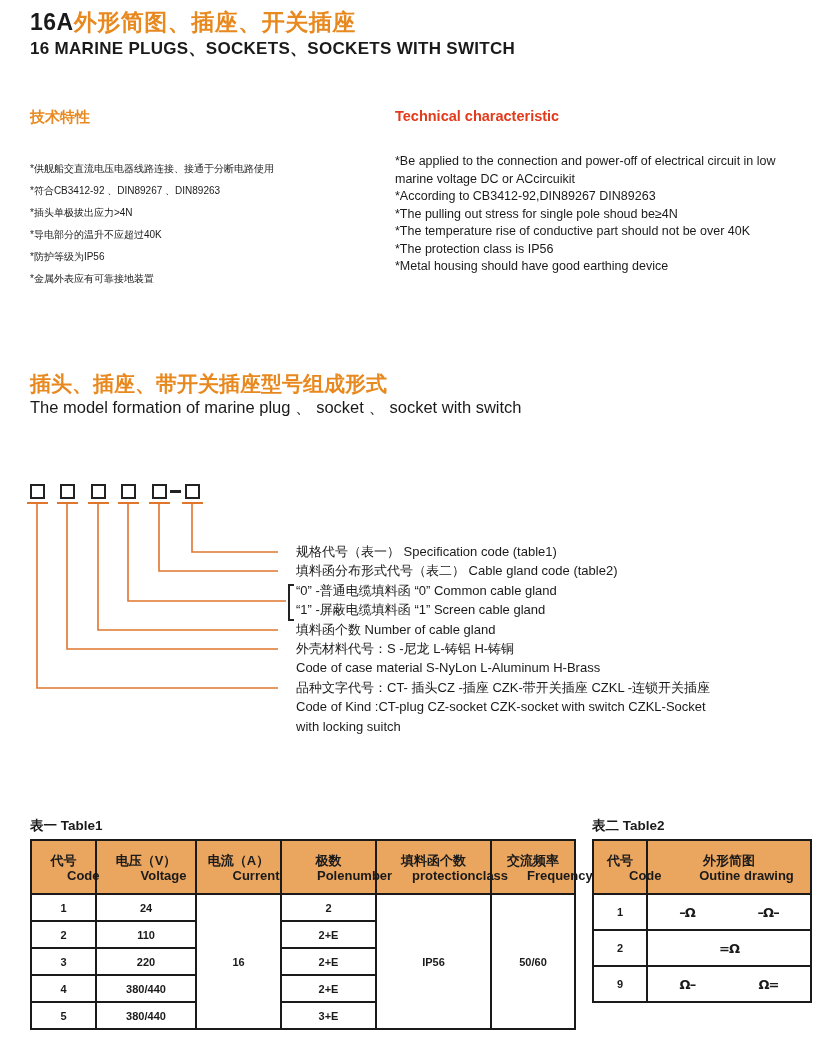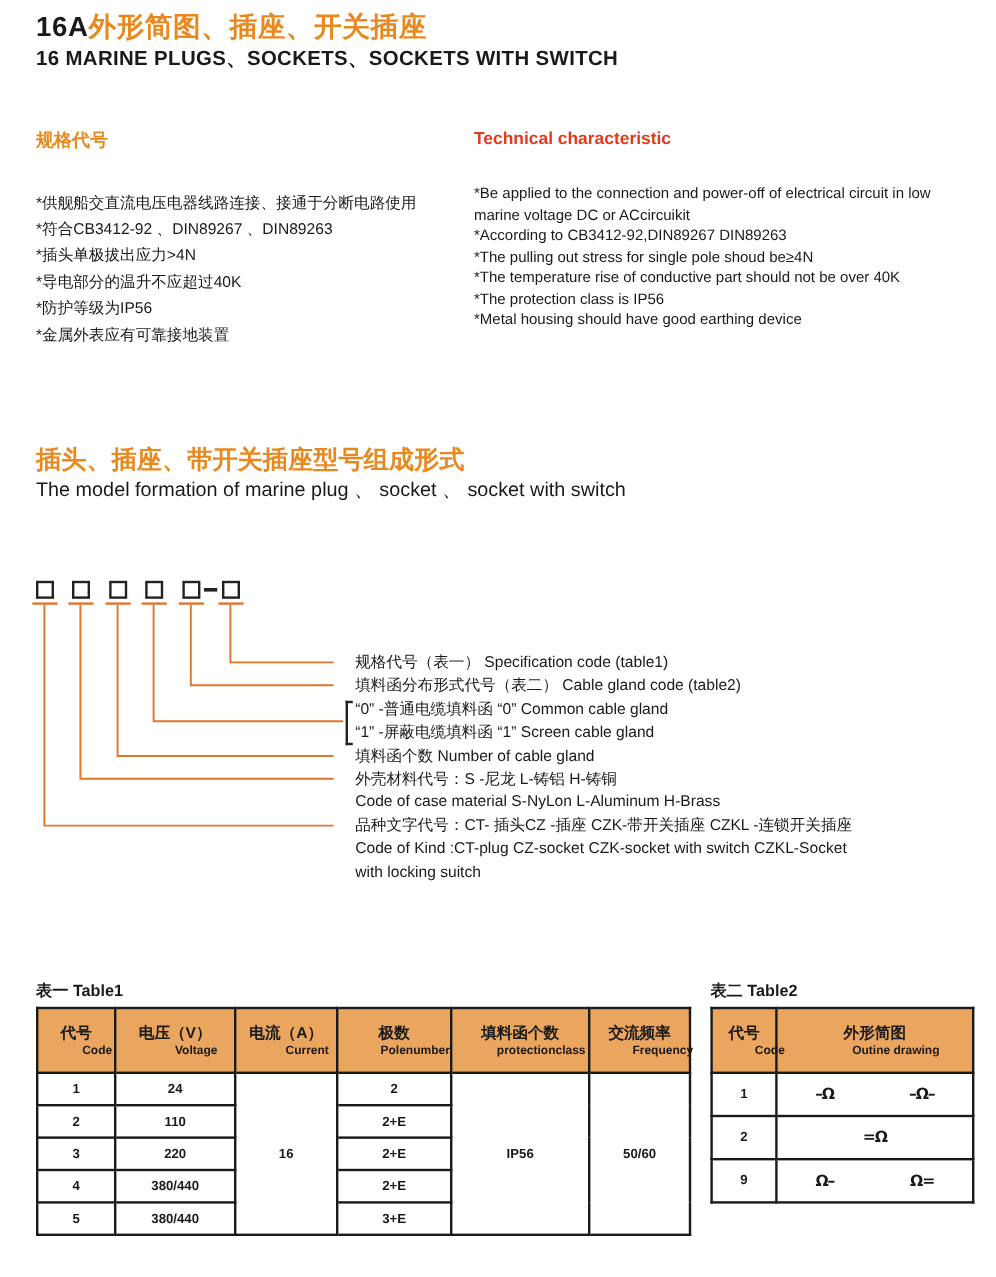--- a/index.html
+++ b/index.html
@@ -25,21 +25,21 @@
   .hdr-title .cn{color:var(--orange-heading);}
   .hdr-sub{font-size:17px;font-weight:bold;letter-spacing:.3px;margin-top:2px;}
 
   
   .tech-cn{position:absolute;left:30px;top:108px;width:360px;}
   .tech-en{position:absolute;left:395px;top:108px;width:420px;}
   .tech-cn h3{color:var(--orange-heading);font-size:15px;font-weight:bold;}
   .tech-en h3{color:var(--red-heading);font-size:14.5px;font-weight:bold;}
   .tech-cn ul{list-style:none;margin-top:31px;}
   .tech-en ul{list-style:none;margin-top:29px;}
-  .tech-cn li{font-size:13px;line-height:22px;white-space:nowrap;}
+  .tech-cn li{font-size:10px;line-height:22px;white-space:nowrap;}
   .tech-en li{font-size:12.5px;line-height:17.5px;}
 
   
   .model-hd{position:absolute;left:30px;top:372px;}
   .model-hd .cn{color:var(--orange-heading);font-size:21px;font-weight:bold;line-height:1.15;}
   .model-hd .en{color:var(--ink);font-size:16.5px;font-weight:normal;margin-top:1px;}
 
   
   .diagram{position:absolute;left:0;top:480px;width:830px;height:270px;}
   .mbox{position:absolute;top:4px;width:15px;height:15px;border:2px solid #222;background:#fff;}
@@ -55,42 +55,42 @@
   
   .tcap{position:absolute;font-size:13.5px;font-weight:bold;}
   .cap1{left:30px;top:817px;text-align:right;}
   .cap2{left:592px;top:817px;}
   table{border-collapse:collapse;table-layout:fixed;position:absolute;background:#fff;border-radius:21px;}
   .t1{left:30px;top:839px;width:544px;}
   .t2{left:592px;top:839px;width:218px;}
   th,td{border:2px solid #1a1a1a;text-align:center;vertical-align:middle;padding:0;}
   th{background:var(--table-header-bg);height:54px;}
   .th-cn{font-size:13px;font-weight:bold;line-height:16px;}
-  .th-en{font-size:10px;font-weight:bold;line-height:13px;padding-left:35px;}
+  .th-en{font-size:13px;font-weight:bold;line-height:13px;padding-left:35px;}
   .t1 td{height:27px;font-size:11px;font-weight:600;}
   .t2 td{height:36px;font-size:11px;font-weight:600;}
   .draw-wrap{display:flex;align-items:center;width:100%;font-family:"DejaVu Sans",sans-serif;
              font-size:13px;font-weight:600;letter-spacing:-1px;}
   .draw-two{justify-content:space-around;}
   .draw-one{justify-content:center;}
 </style>
 </head>
 <body>
 
 <div class="page">
 
   <div class="hdr">
     <div class="hdr-title">
       <span>16A</span><span class="cn">外形简图、插座、开关插座</span>
     </div>
     <div class="hdr-sub">16 MARINE PLUGS、SOCKETS、SOCKETS WITH SWITCH</div>
   </div>
 
   <div class="tech-cn">
-    <h3>规格代号</h3>
+    <h3>技术特性</h3>
     <ul>
       <li>*供舰船交直流电压电器线路连接、接通于分断电路使用</li>
       <li>*符合CB3412-92 、DIN89267 、DIN89263</li>
       <li>*插头单极拔出应力&gt;4N</li>
       <li>*导电部分的温升不应超过40K</li>
       <li>*防护等级为IP56</li>
       <li>*金属外表应有可靠接地装置</li>
     </ul>
   </div>
 

